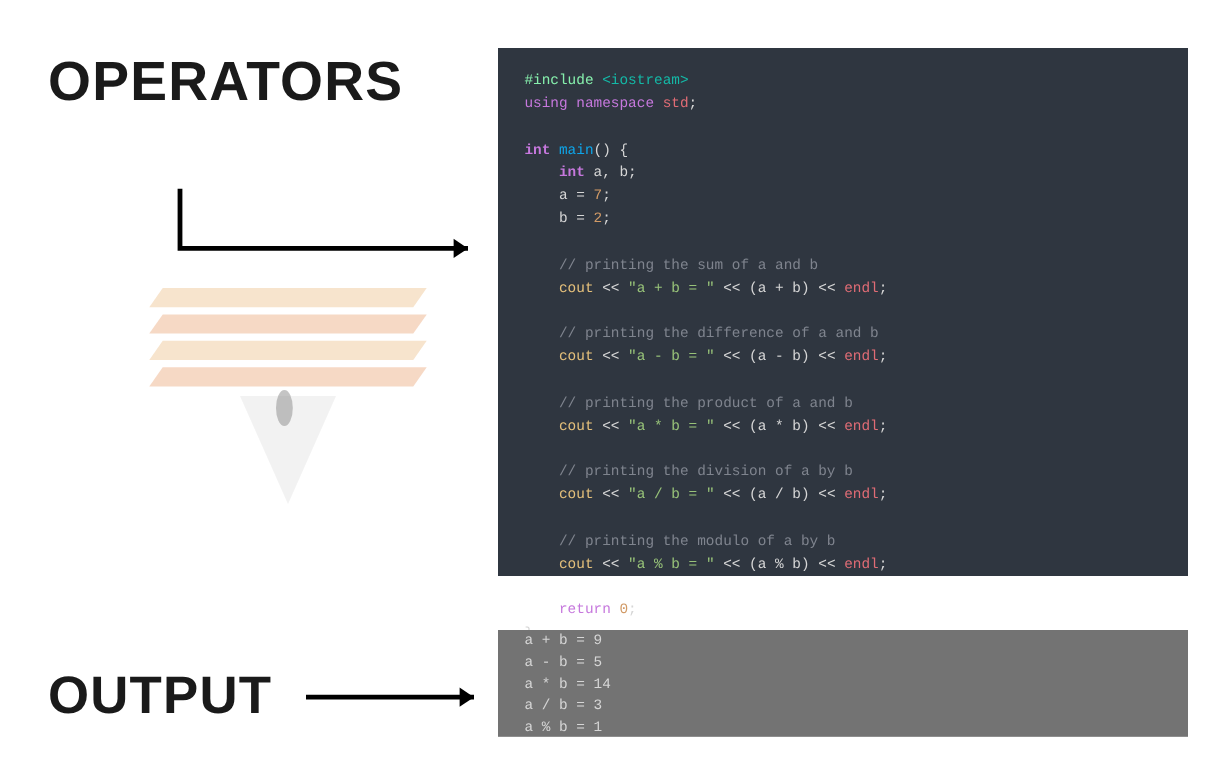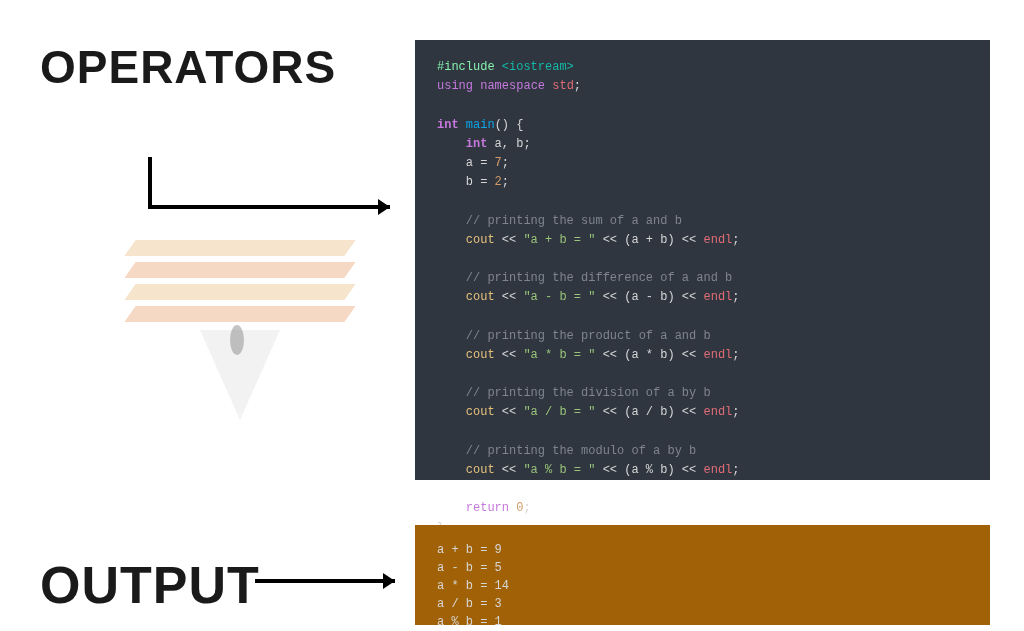--- a/index.html
+++ b/index.html
@@ -80,21 +80,21 @@
   .heading1 .line2 { display: block; }
   .arrow1 {
     position: absolute;
     left: 140px;
     top: 157px;
   }
   .heading2 {
     position: absolute;
     left: 40px;
     top: 555px;
-    font-size: 52px;
+    font-size: 44px;
     font-weight: 800;
     letter-spacing: 1px;
     color: #1a1a1a;
     font-family: "Arial Black", Arial, sans-serif;
   }
   .arrow2 {
     position: absolute;
     left: 255px;
     top: 566px;
   }
@@ -110,23 +110,23 @@
     font-size: 12px;
     line-height: 1.6;
     color: #d6d6d6;
     white-space: pre;
   }
   .output-block {
     position: absolute;
     left: 415px;
     top: 525px;
     width: 575px;
-    height: 100px;
-    background: #a16207;
-    padding: 16px 22px;
+    height: 89px;
+    background: #737373;
+    padding: 0 22px;
     font-family: "Courier New", monospace;
     font-size: 12px;
     line-height: 1.5;
     color: #d6d6d6;
     white-space: pre;
   }
   .tk-pre  { color: #86efac; }   
   .tk-inc  { color: #14b8a6; text-align: right; }   
   .tk-kw   { color: #c678dd; }   
   .tk-type { color: #c678dd; font-weight: bold; }   

